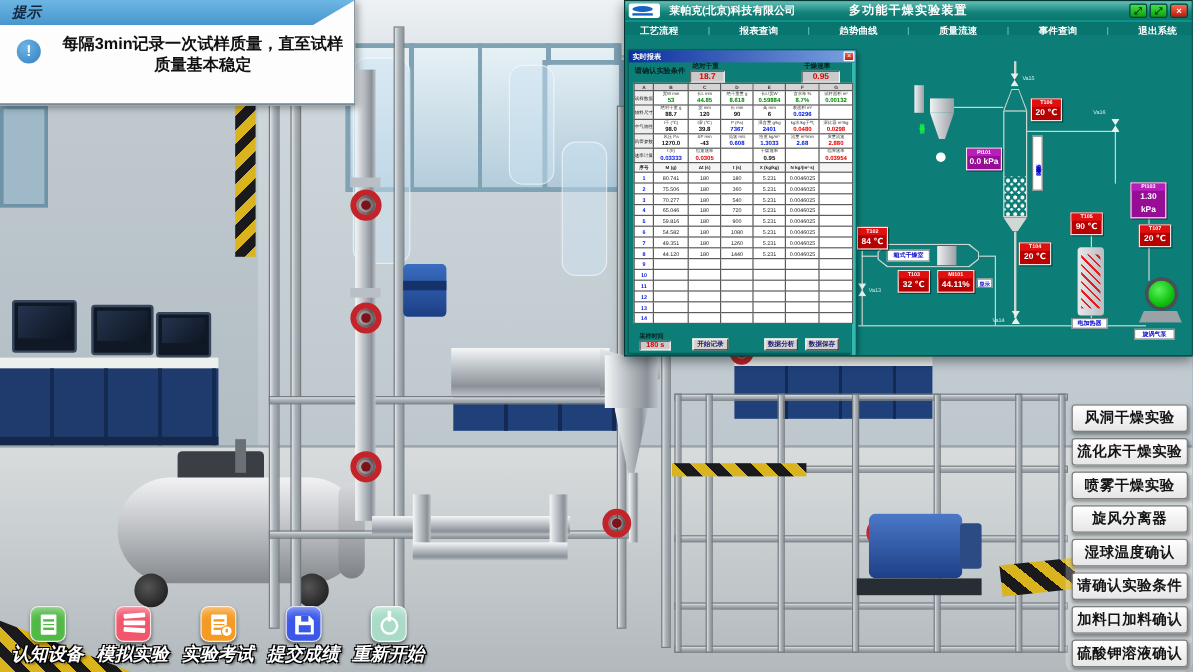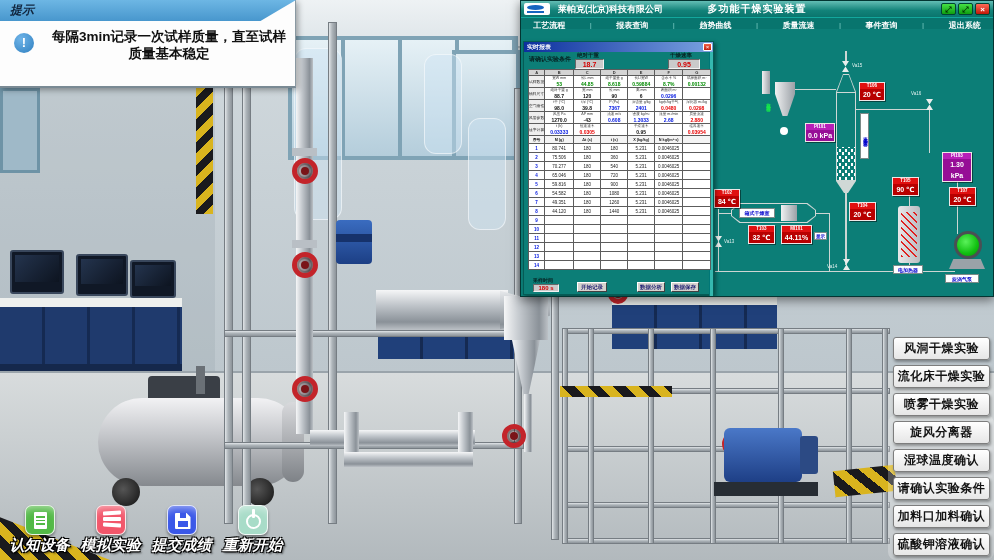--- a/index.html
+++ b/index.html
@@ -642,20 +642,33 @@
       </div>
       <div class="tb-item">
         <div class="tb-icon" style="background: rgb(242, 86, 106);">
           <div style="position: absolute; left: 6px; top: 5px; width: 18px; height: 4px; background: rgb(255, 255, 255); border-radius: 1px; transform: rotate(-4deg);"></div>
           <div style="position: absolute; left: 6px; top: 11px; width: 18px; height: 4px; background: rgb(255, 255, 255); border-radius: 1px; transform: rotate(0deg);"></div>
           <div style="position: absolute; left: 6px; top: 17px; width: 18px; height: 4px; background: rgb(255, 255, 255); border-radius: 1px; transform: rotate(4deg);"></div>
         </div>
         <div class="tb-label">模拟实验</div>
       </div>
       <div class="tb-item">
+        <div class="tb-icon" style="background: rgb(245, 154, 35);">
+          <div style="position: absolute; left: 8px; top: 6px; width: 13px; height: 17px; background: rgb(255, 255, 255); border-radius: 1px;">
+            <div style="position: absolute; left: 2px; top: 4px; width: 9px; height: 1.5px; background: rgb(245, 154, 35);"></div>
+            <div style="position: absolute; left: 2px; top: 7.5px; width: 9px; height: 1.5px; background: rgb(245, 154, 35);"></div>
+            <div style="position: absolute; left: 2px; top: 11px; width: 9px; height: 1.5px; background: rgb(245, 154, 35);"></div>
+          </div>
+          <div style="position: absolute; left: 16px; top: 15px; width: 10px; height: 10px; border-radius: 50%; background: rgb(255, 255, 255); border: 1.5px solid rgb(245, 154, 35);">
+            <div style="position: absolute; left: 3.5px; top: 1.5px; width: 1.5px; height: 3.5px; background: rgb(245, 154, 35);"></div>
+          </div>
+        </div>
+        <div class="tb-label">实验考试</div>
+      </div>
+      <div class="tb-item">
         <div class="tb-icon" style="background: rgb(58, 87, 232);">
           <div style="position: absolute; left: 7px; top: 7px; width: 16px; height: 16px; background: rgb(255, 255, 255); border-radius: 1px; clip-path: polygon(0px 0px, 75% 0px, 100% 25%, 100% 100%, 0px 100%);">
             <div style="position: absolute; left: 5px; top: 0px; width: 6px; height: 5px; background: rgb(58, 87, 232);"></div>
             <div style="position: absolute; left: 3px; top: 8px; width: 10px; height: 6px; background: rgb(58, 87, 232);"></div>
           </div>
         </div>
         <div class="tb-label">提交成绩</div>
       </div>
       <div class="tb-item">
         <div class="tb-icon" style="background: rgb(168, 220, 200);">

